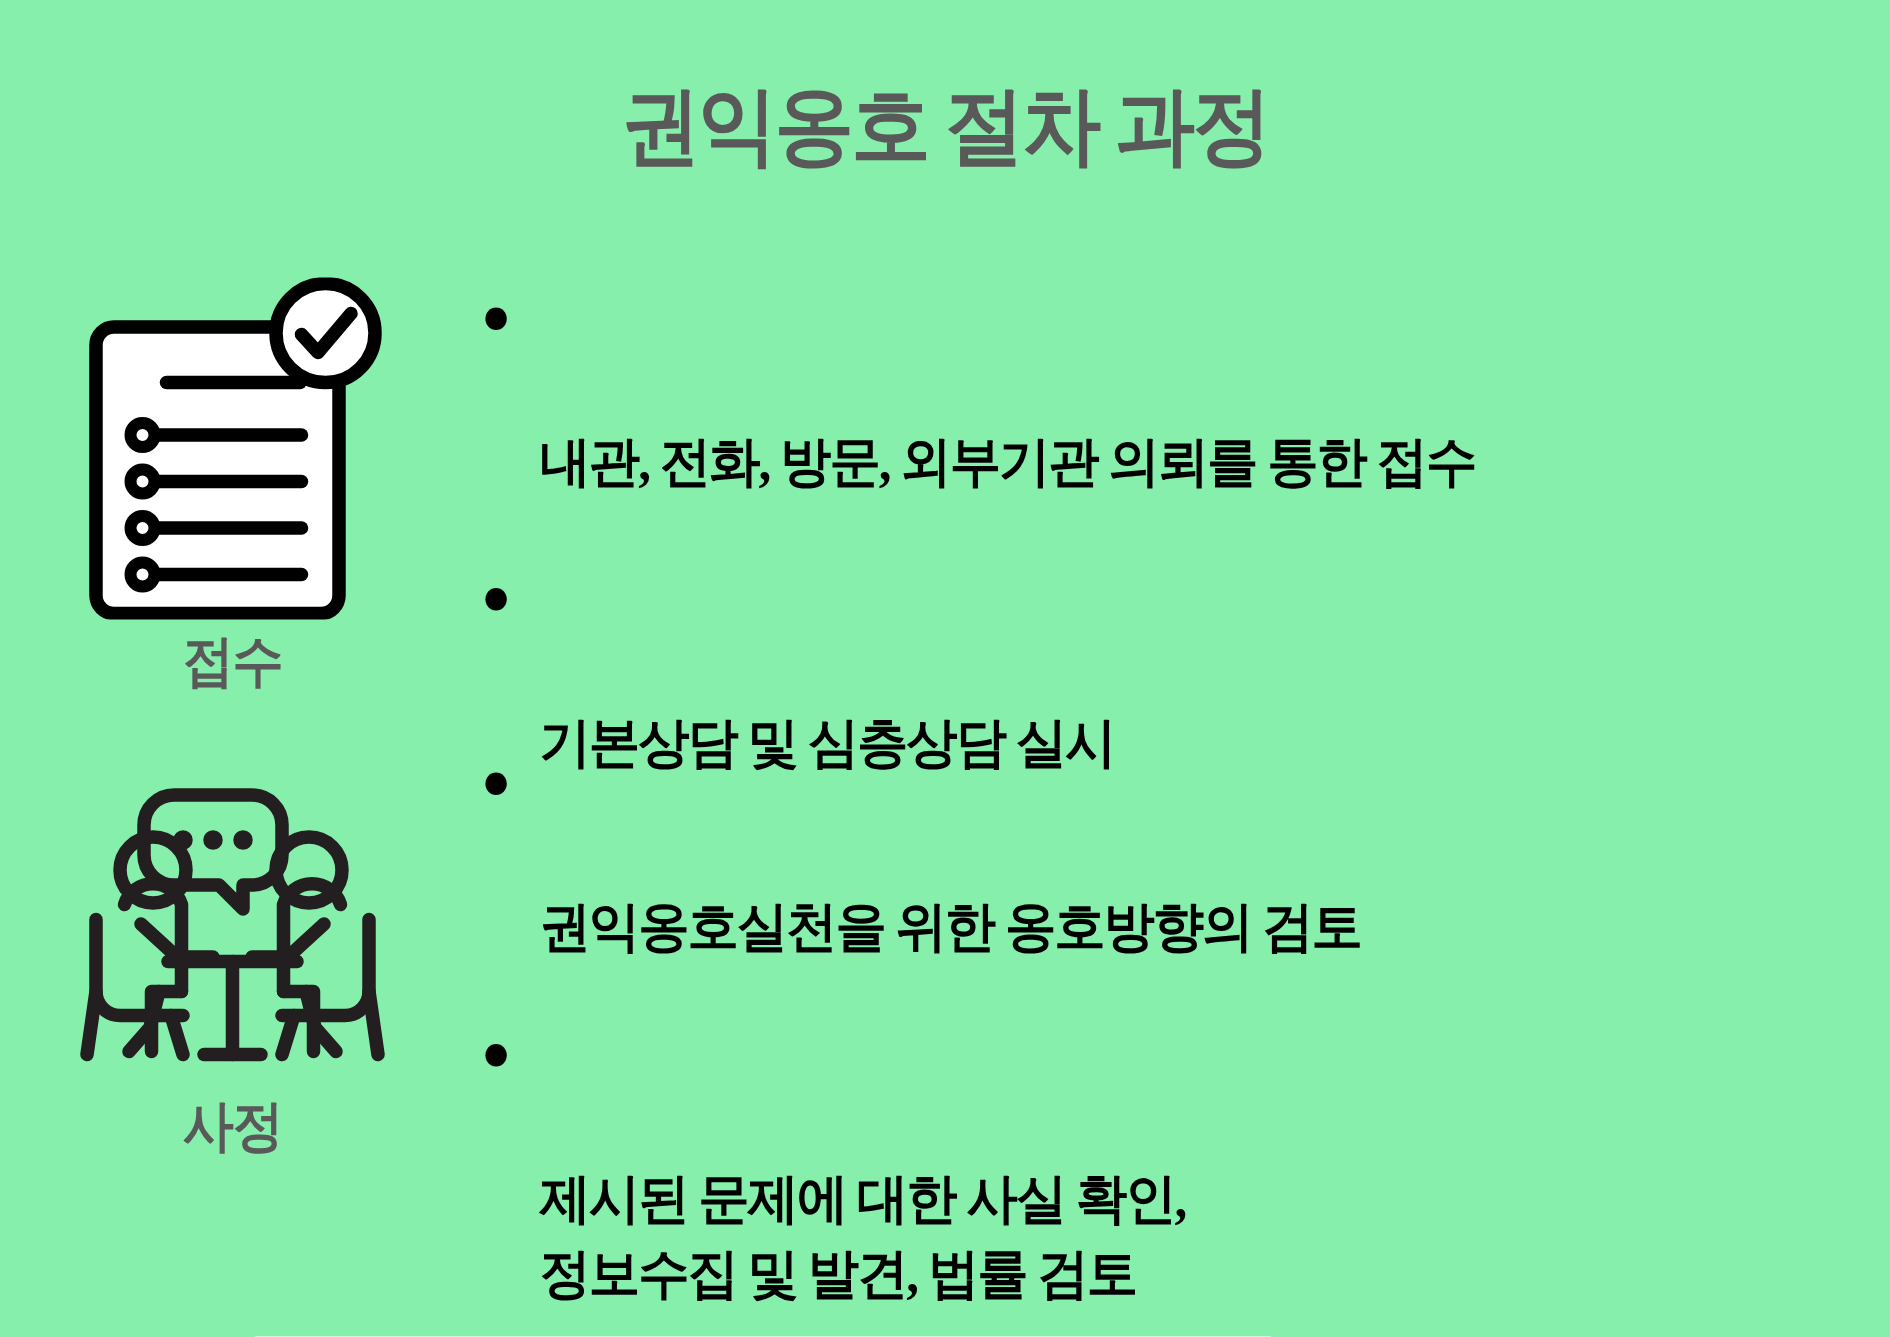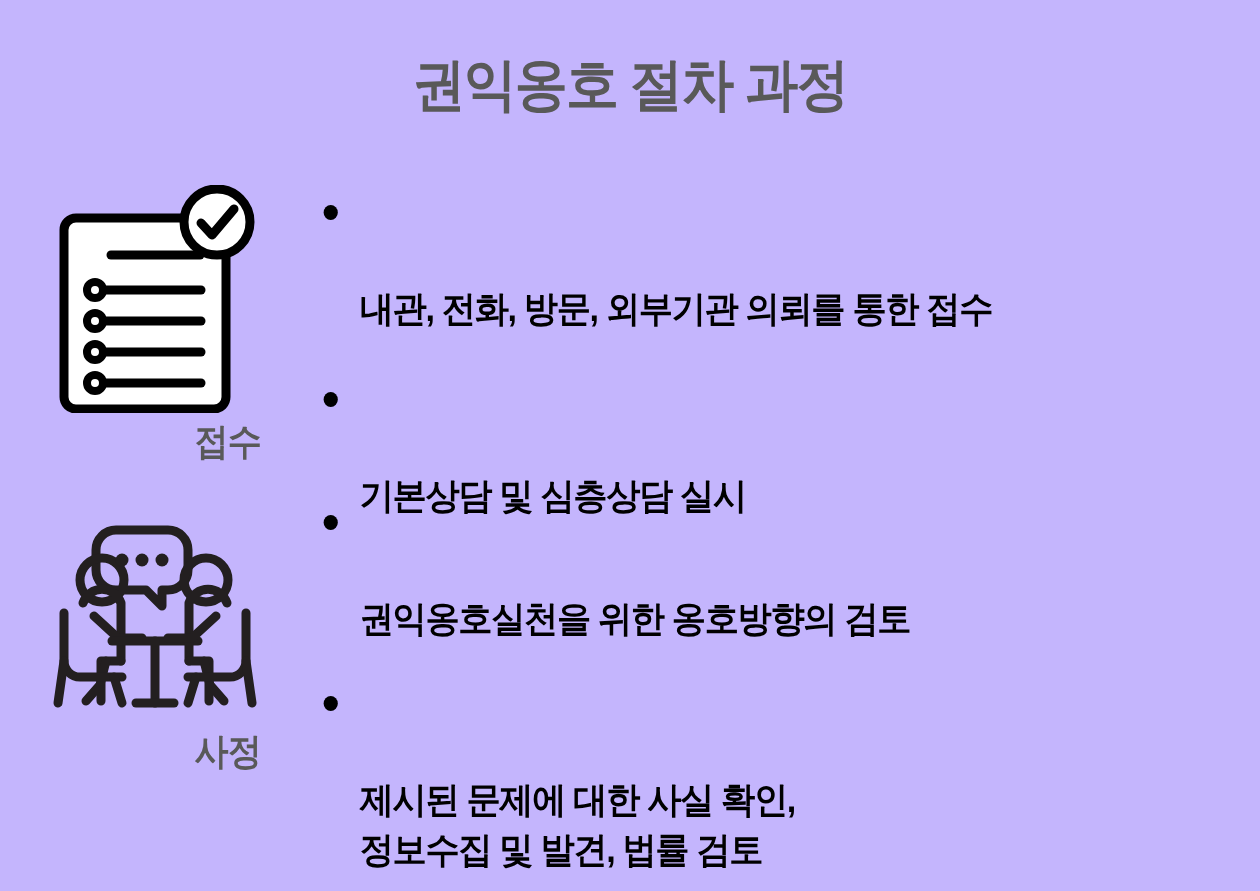--- a/index.html
+++ b/index.html
@@ -8,22 +8,23 @@
     padding: 0;
     background: #ffffff;
   }
   body {
     font-family: "Liberation Sans", "DejaVu Sans", sans-serif;
   }
   .slide {
     position: relative;
     width: 1260px;
     height: 891px;
-    background: #c4b5fd;
+    background: #86efac;
     overflow: hidden;
+    font-family: Liberation Serif, serif;
   }
 
   
   .slide-title {
     position: absolute;
     left: 0;
     top: 52px;
     width: 1260px;
     text-align: center;
     font-size: 57px;
@@ -43,21 +44,21 @@
     width: 1260px;
   }
   .step-1 { top: 185px; }
   .step-2 { top: 495px; }
 
   .icon-col {
     position: absolute;
     left: 40px;
     top: 0;
     width: 230px;
-    text-align: right;
+    text-align: center;
   }
   .icon-box {
     position: relative;
     width: 230px;
     height: 228px;
   }
   .icon-box svg {
     display: block;
     margin: 0 auto;
   }

